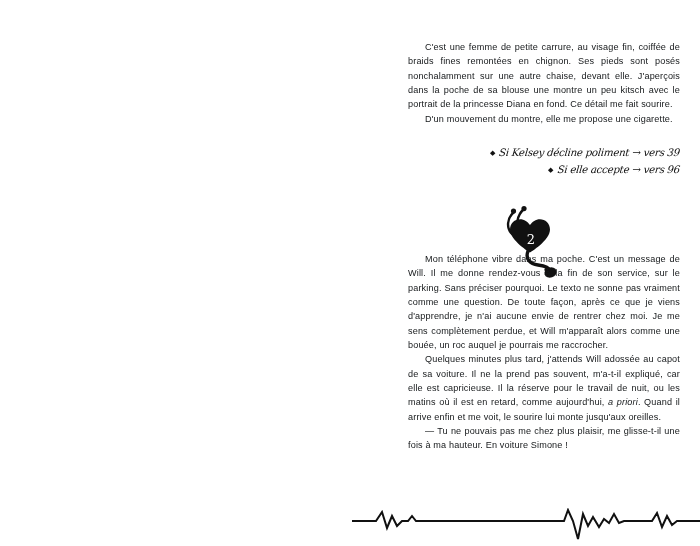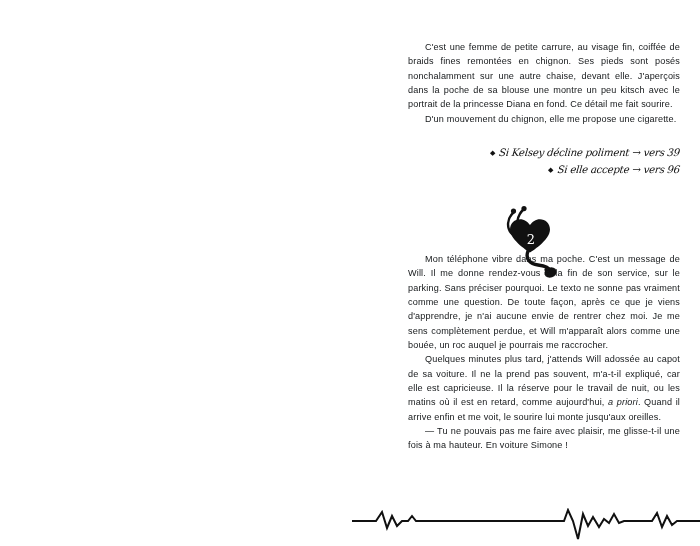--- a/index.html
+++ b/index.html
@@ -117,21 +117,21 @@
 </style>
 </head>
 <body>
 
 <div class="page">
 
   <div class="gutter"></div>
 
   <div class="textblock">
     <p class="body">C'est une femme de petite carrure, au visage fin, coiffée de braids fines remontées en chignon. Ses pieds sont posés nonchalamment sur une autre chaise, devant elle. J'aperçois dans la poche de sa blouse une montre un peu kitsch avec le portrait de la princesse Diana en fond. Ce détail me fait sourire.</p>
-    <p class="body">D'un mouvement du chignon, elle me propose une cigarette.</p>
+    <p class="body">D'un mouvement du montre, elle me propose une cigarette.</p>
   </div>
 
   <div class="choices">
     <div class="choice">
       <span class="bullet">◆</span><span>Si Kelsey décline poliment</span>
       <span>→</span>
       <span>vers 39</span>
     </div>
     <div class="choice">
       <span class="bullet">◆</span><span>Si elle accepte</span>
@@ -160,21 +160,21 @@
 
       <ellipse cx="56.5" cy="66.5" rx="6.2" ry="5" fill="#111111" transform="rotate(-18 56.5 66.5)"></ellipse>
       <rect x="50.5" y="61.5" width="5" height="4.4" rx="1.6" fill="#111111" transform="rotate(-18 53 63.7)"></rect>
     </svg>
     <div class="chapnum">2</div>
   </div>
 
   <div class="textblock" style="top:252px;">
     <p class="body">Mon téléphone vibre dans ma poche. C'est un message de Will. Il me donne rendez-vous à la fin de son service, sur le parking. Sans préciser pourquoi. Le texto ne sonne pas vraiment comme une question. De toute façon, après ce que je viens d'apprendre, je n'ai aucune envie de rentrer chez moi. Je me sens complètement perdue, et Will m'apparaît alors comme une bouée, un roc auquel je pourrais me raccrocher.</p>
     <p class="body">Quelques minutes plus tard, j'attends Will adossée au capot de sa voiture. Il ne la prend pas souvent, m'a-t-il expliqué, car elle est capricieuse. Il la réserve pour le travail de nuit, ou les matins où il est en retard, comme aujourd'hui, <em>a priori</em>. Quand il arrive enfin et me voit, le sourire lui monte jusqu'aux oreilles.</p>
-    <p class="body">— Tu ne pouvais pas me faire avec plaisir, me glisse-t-il une fois à ma hauteur. En voiture Simone !</p>
+    <p class="body">— Tu ne pouvais pas me chez plus plaisir, me glisse-t-il une fois à ma hauteur. En voiture Simone !</p>
   </div>
 
   <div class="ecg">
     <svg width="348" height="34" viewBox="0 0 348 34">
       <polyline fill="none" stroke="#111111" stroke-width="2" stroke-linejoin="miter" stroke-linecap="butt" points="0,13 24,13 30,4 35,20 40,8 45,18 50,13 56,13 60,8 64,13
                 208,13 212,13 216,2 221,13 226,31 231,6 236,18 241,9 247,19
                 252,11 257,15 262,6 267,15 272,13 300,13 305,5 310,19 315,8
                 320,17 325,13 348,13"></polyline>
     </svg>
   </div>

